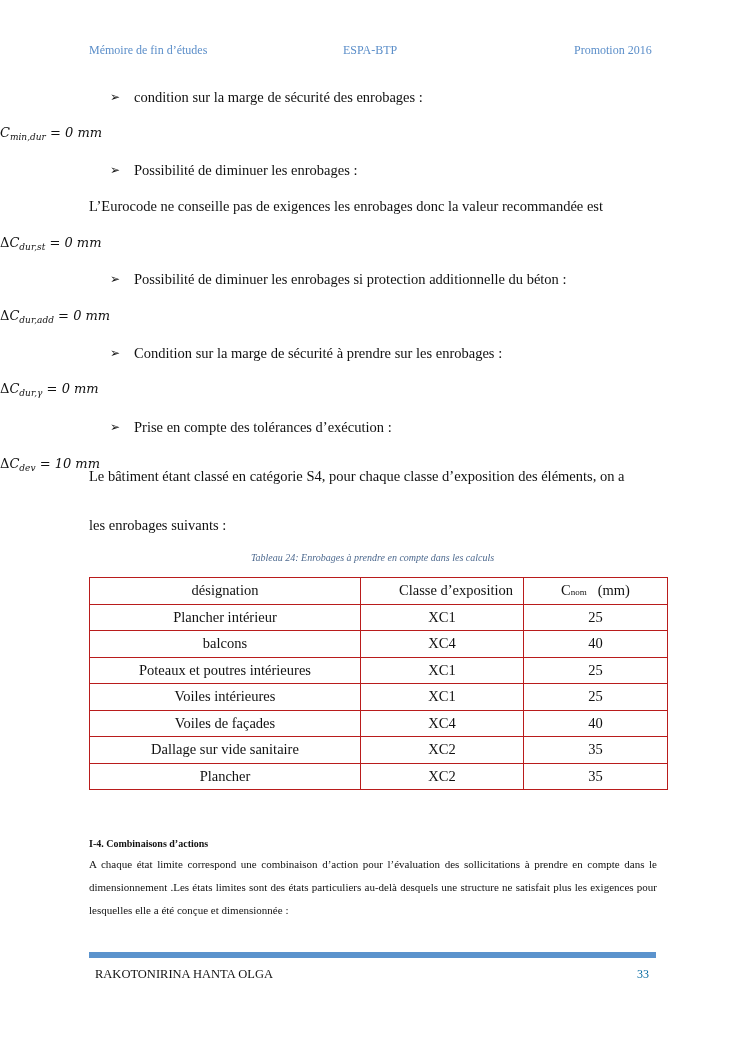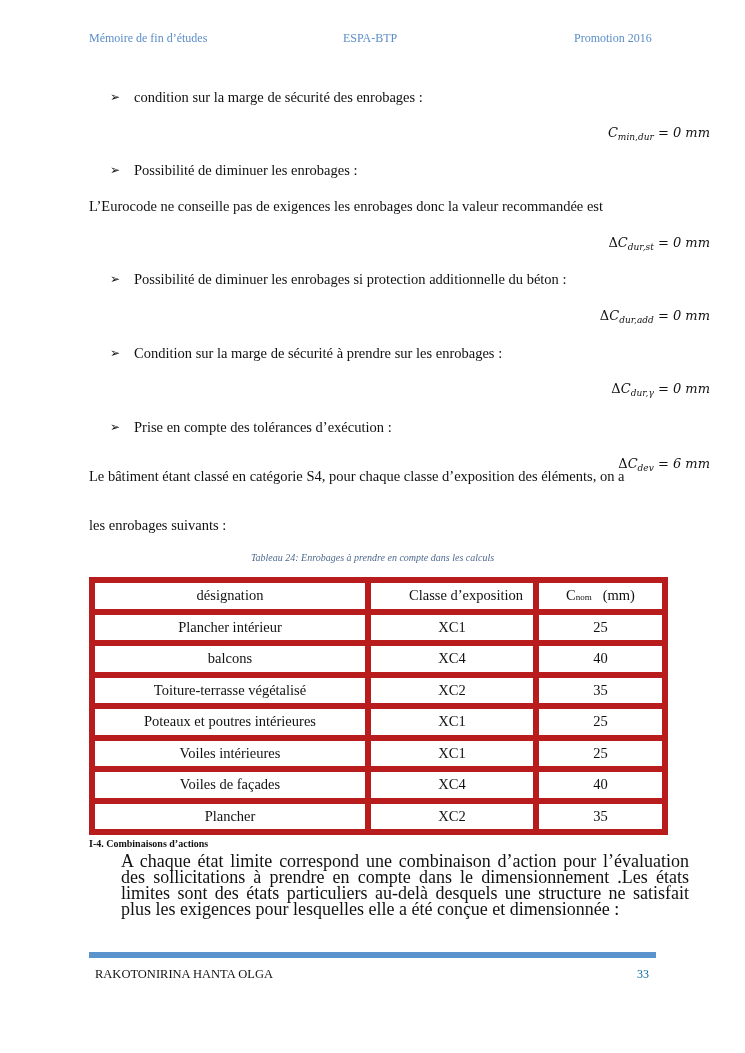--- a/index.html
+++ b/index.html
@@ -1,39 +1,39 @@
 <!DOCTYPE html>
 <html><head>
 <meta charset="utf-8">
 <style>
   html, body { margin: 0; padding: 0; background: #ffffff; }
   body { width: 745px; height: 1053px; position: relative; overflow: hidden;
          font-family: "Liberation Serif", serif; color: #111; }
-  .hdr { position: absolute; top: 31px; font-size: 12px; color: #5b8ec9; }
+  .hdr { position: absolute; top: 43px; font-size: 12px; color: #5b8ec9; }
   .hdr-left { left: 89px; }
   .hdr-center { left: 343px; }
   .hdr-right { left: 574px; }
   .bullet { position: absolute; left: 110px; font-size: 14.5px; display: flex; align-items: center; }
   .bullet .arrow { width: 24px; font-size: 12px; display: inline-block; }
-  .formula { position: absolute; left: 0; width: 710px; text-align: right;
+  .formula { position: absolute; left: 0; width: 710px; text-align: left;
              font-family: "DejaVu Serif", serif; font-style: italic; font-size: 13px; }
   .formula .sub { font-size: 9px; vertical-align: -3px; }
   .formula .up { font-style: normal; }
   .para { position: absolute; left: 89px; width: 568px; font-size: 14.5px; }
   .caption { position: absolute; left: 0; width: 745px; top: 552px; text-align: center;
              font-size: 10px; font-style: italic; color: #4e6a8f; }
   table.t { position: absolute; left: 89px; top: 577px; width: 579px; border-collapse: collapse;
             font-size: 14.5px; }
-  table.t td { border: 6px solid #b91c1c; text-align: center; height: 25.5px; padding: 0; }
+  table.t td { border: 1px solid #b91c1c; text-align: center; height: 25.5px; padding: 0; }
   table.t td.c1 { width: 270px; }
   table.t td.c2 { width: 134px; padding-left: 28px; }
   .cnom-sub { font-size: 9px; }
   .h2 { position: absolute; left: 89px; top: 838px; font-size: 10px; font-weight: bold; }
-  .body2 { position: absolute; left: 89px; top: 853px; width: 568px; font-size: 18px;
-           line-height: 16px; text-align: justify; margin-left: 32px; }
+  .body2 { position: absolute; left: 89px; top: 853px; width: 568px; font-size: 11px;
+           line-height: 23px; text-align: justify; }
   .bar { position: absolute; left: 89px; top: 952px; width: 567px; height: 6px; background: #5b93cd; }
   .foot-left { position: absolute; left: 95px; top: 967px; font-size: 12.5px; }
   .foot-right { position: absolute; left: 637px; top: 967px; font-size: 12px; color: #0369a1; }
 </style>
 </head>
 <body>
 
 <div>
   <span class="hdr hdr-left">Mémoire de fin d’études</span>
   <span class="hdr hdr-center">ESPA-BTP</span>
@@ -73,21 +73,21 @@
 </div>
 <div class="formula" style="top:381px;">
   <span class="up">Δ</span><span>C</span><span class="sub">dur,γ</span><span>  = 0 mm</span>
 </div>
 
 <div class="bullet" style="top:419px;">
   <span class="arrow">➢</span>
   <span>Prise en compte des tolérances d’exécution :</span>
 </div>
 <div class="formula" style="top:456px;">
-  <span class="up">Δ</span><span>C</span><span class="sub">dev</span><span> = 6 mm</span>
+  <span class="up">Δ</span><span>C</span><span class="sub">dev</span><span> = 10 mm</span>
 </div>
 
 <div class="para" style="top:468px;">Le bâtiment étant classé en  catégorie S4, pour chaque classe d’exposition des éléments, on a</div>
 <div class="para" style="top:517px;">les enrobages suivants :</div>
 
 <div class="caption">Tableau 24: Enrobages à prendre en compte dans les calculs</div>
 
 <table class="t">
   <tbody>
       <tr>
@@ -99,38 +99,38 @@
     <td>Plancher intérieur</td>
     <td>XC1</td>
     <td>25</td>
   </tr>
   <tr>
     <td>balcons</td>
     <td>XC4</td>
     <td>40</td>
   </tr>
   <tr>
-    <td>Toiture-terrasse végétalisé</td>
-    <td>XC2</td>
-    <td>35</td>
-  </tr>
-  <tr>
     <td>Poteaux et poutres intérieures</td>
     <td>XC1</td>
     <td>25</td>
   </tr>
   <tr>
     <td>Voiles intérieures</td>
     <td>XC1</td>
     <td>25</td>
   </tr>
   <tr>
     <td>Voiles de façades</td>
     <td>XC4</td>
     <td>40</td>
+  </tr>
+  <tr>
+    <td>Dallage sur vide sanitaire</td>
+    <td>XC2</td>
+    <td>35</td>
   </tr>
   <tr>
     <td>Plancher</td>
     <td>XC2</td>
     <td>35</td>
   </tr>
 </tbody>
   </table>
 
 <div class="h2">I-4. Combinaisons d’actions</div>

